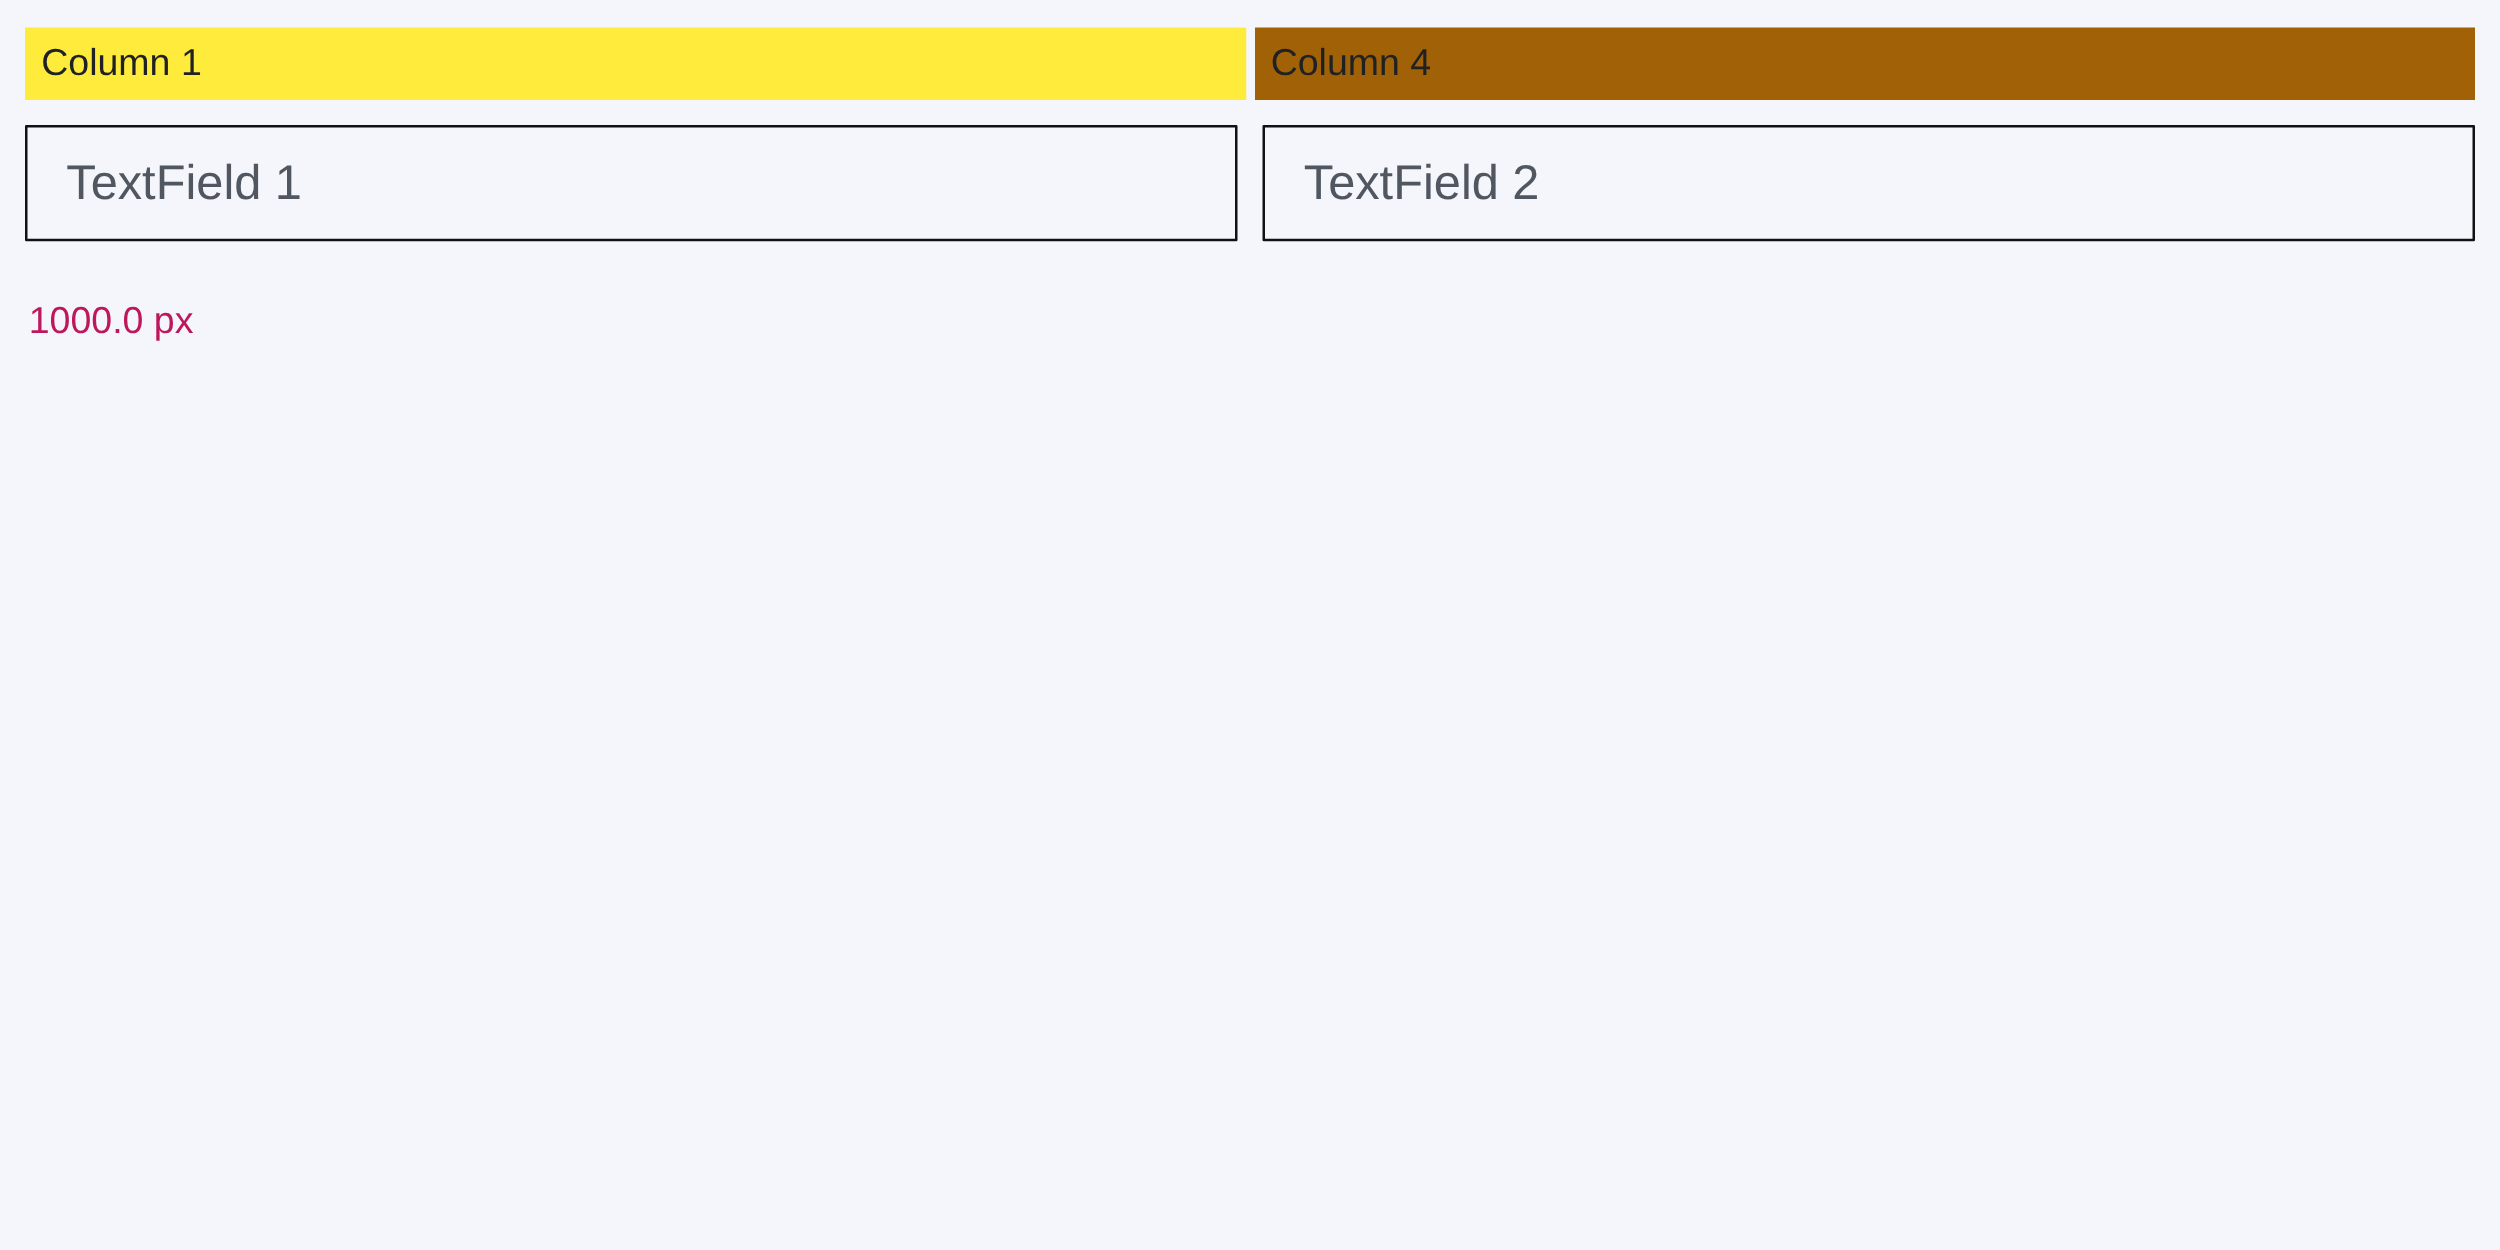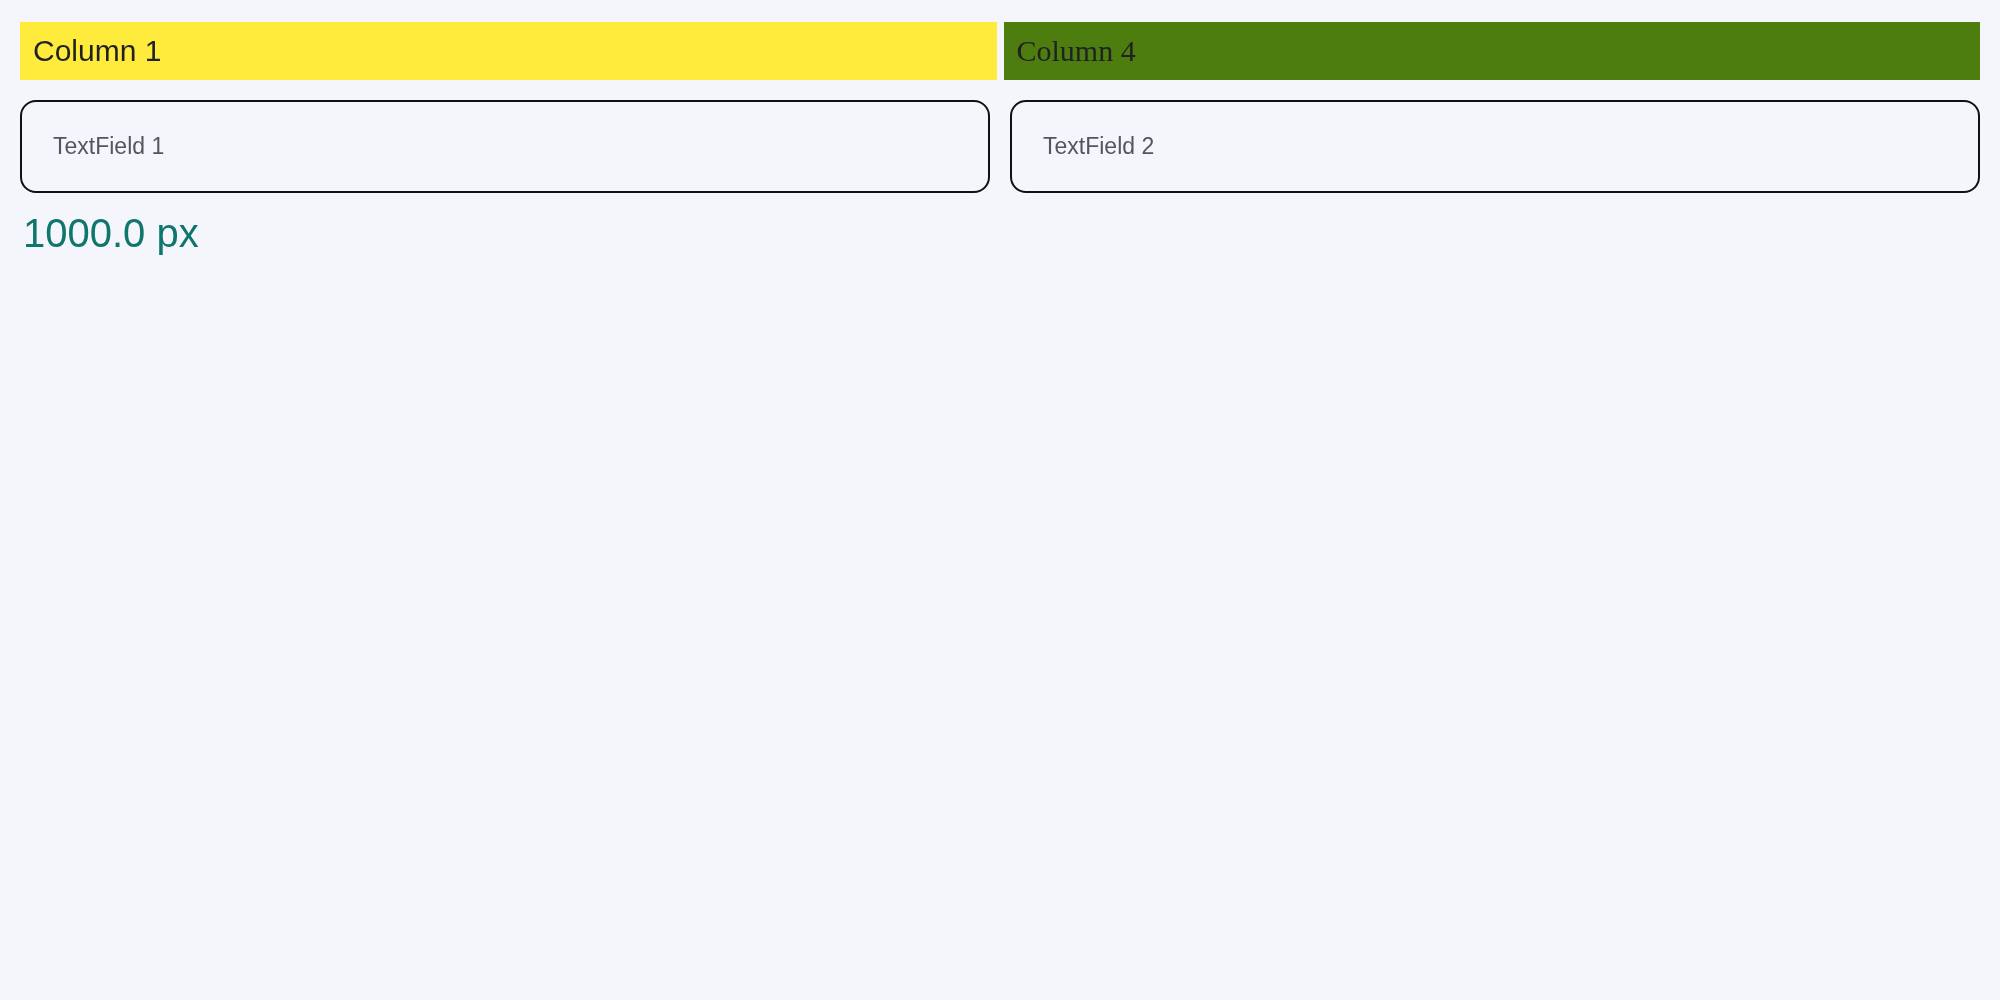--- a/index.html
+++ b/index.html
@@ -33,46 +33,46 @@
   .fields-row {
     display: flex;
     gap: 20px;
     margin-top: 20px;
   }
   .textfield {
     flex: 1;
     height: 93px;
     background: transparent;
     border: 2px solid #0F1113;
-    border-radius: 16px;
+    border-radius: 1px;
     padding: 0 20px 0 31px;
     font-family: "Liberation Sans", sans-serif;
-    font-size: 23px;
+    font-size: 39px;
     color: #515761;
     outline: none;
   }
   .textfield::placeholder {
     color: #515761;
     opacity: 1;
   }
   .width-readout {
-    margin-top: 18px;
+    margin-top: 47px;
     padding-left: 3px;
-    font-size: 40px;
-    color: #0f766e;
+    font-size: 30px;
+    color: #be185d;
   }
 </style>
 </head>
 <body style="background: rgb(245, 246, 251);">
 
 <div class="page">
 
   <div class="columns-row">
     <div class="column-cell" style="background: rgb(255, 235, 59);">Column 1</div>
-    <div class="column-cell" style="background: #4d7c0f; font-family: Liberation Serif, serif;">Column 4</div>
+    <div class="column-cell" style="background: #a16207;">Column 4</div>
   </div>
 
   <div class="fields-row">
     <input class="textfield" type="text" placeholder="TextField 1" style="">
     <input class="textfield" type="text" placeholder="TextField 2" style="">
   </div>
 
   <div class="width-readout">1000.0 px</div>
 
 </div>

